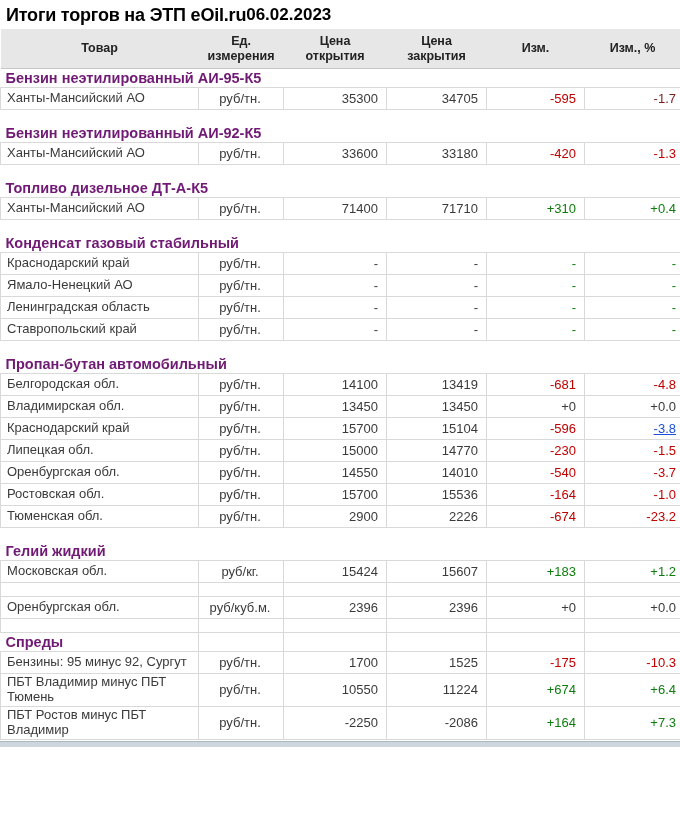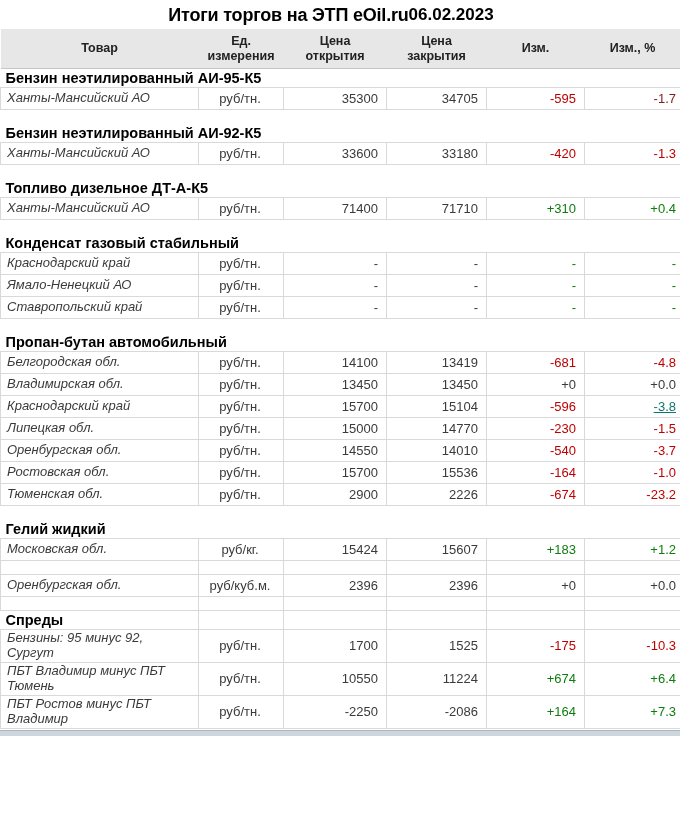--- a/index.html
+++ b/index.html
@@ -3,21 +3,21 @@
 <meta charset="utf-8">
 <style>
   html,body{margin:0;padding:0;background:#ffffff;}
   body{
     width:680px;height:828px;overflow:hidden;
     font-family:"Liberation Sans","DejaVu Sans",sans-serif;
     -webkit-font-smoothing:antialiased;
     display:flex;flex-direction:column;
   }
   .titlebar{
-    display:flex;justify-content:center;align-items:center;
+    display:flex;justify-content:flex-start;align-items:center;
     height:29px;padding:1px 24px 0 6px;box-sizing:border-box;
   }
   .page-title{
     font-size:18px;font-weight:700;color:#000;letter-spacing:-0.2px;margin:0;
   }
   .report-date{
     font-size:17px;font-weight:700;color:#000;
   }
   table.results{
     border-collapse:collapse;table-layout:fixed;width:680px;
@@ -31,28 +31,28 @@
   }
   td{
     font-size:13px;color:#3a3a3a;
     overflow:hidden;box-sizing:border-box;
     vertical-align:middle;
   }
   tr.data-row td{
     border:1px solid #d9d9d9;
     height:22px;padding:1px 8px 1px 6px;
   }
-  tr.data-row td.c-prod{text-align:left;line-height:1.15;font-style:italic;}
+  tr.data-row td.c-prod{text-align:left;line-height:1.15;}
   tr.data-row td.c-unit{text-align:center;}
   tr.data-row td.c-num{text-align:right;}
   tr.data-row td.c-chg{text-align:right;}
   tr.data-row td.c-pct{text-align:right;padding-right:4px;}
   tr.section-row td{
     border:none;background:#fff;
-    font-weight:700;font-size:14.5px;color:#000000;
+    font-weight:700;font-size:14.5px;color:#701a75;
     height:19px;padding:1px 0 1px 5px;white-space:nowrap;
   }
   tr.section-row td.grid-cell{border:1px solid #d9d9d9;}
   tr.spacer-row td{border:none;height:14px;padding:0;}
   tr.spacer-row.grid td{border:1px solid #d9d9d9;}
   .bottombar{
     height:5px;width:680px;margin-top:1px;
     background:#ccd6dc;border-top:1px solid #a8b7c0;
     flex:0 0 auto;
   }
@@ -155,20 +155,28 @@
       </tr>
       <tr class="data-row">
         <td class="c-prod">Ямало-Ненецкий АО</td>
         <td class="c-unit">руб/тн.</td>
         <td class="c-num">-</td>
         <td class="c-num">-</td>
         <td class="c-chg" style="color: rgb(14, 125, 14);">-</td>
         <td class="c-pct" style="color: rgb(14, 125, 14);">-</td>
       </tr>
       <tr class="data-row">
+        <td class="c-prod">Ленинградская область</td>
+        <td class="c-unit">руб/тн.</td>
+        <td class="c-num">-</td>
+        <td class="c-num">-</td>
+        <td class="c-chg" style="color: rgb(14, 125, 14);">-</td>
+        <td class="c-pct" style="color: rgb(14, 125, 14);">-</td>
+      </tr>
+      <tr class="data-row">
         <td class="c-prod">Ставропольский край</td>
         <td class="c-unit">руб/тн.</td>
         <td class="c-num">-</td>
         <td class="c-num">-</td>
         <td class="c-chg" style="color: rgb(14, 125, 14);">-</td>
         <td class="c-pct" style="color: rgb(14, 125, 14);">-</td>
       </tr>
       <tr class="spacer-row">
         <td></td>
         <td></td>
@@ -195,21 +203,21 @@
         <td class="c-num">13450</td>
         <td class="c-chg" style="color: rgb(58, 58, 58);">+0</td>
         <td class="c-pct" style="color: rgb(58, 58, 58);">+0.0</td>
       </tr>
       <tr class="data-row">
         <td class="c-prod">Краснодарский край</td>
         <td class="c-unit">руб/тн.</td>
         <td class="c-num">15700</td>
         <td class="c-num">15104</td>
         <td class="c-chg" style="color: rgb(192, 0, 0);">-596</td>
-        <td class="c-pct" style="color: #0f766e; text-decoration: underline;">-3.8</td>
+        <td class="c-pct" style="color: #1d4ed8; text-decoration: underline;">-3.8</td>
       </tr>
       <tr class="data-row">
         <td class="c-prod">Липецкая обл.</td>
         <td class="c-unit">руб/тн.</td>
         <td class="c-num">15000</td>
         <td class="c-num">14770</td>
         <td class="c-chg" style="color: rgb(192, 0, 0);">-230</td>
         <td class="c-pct" style="color: rgb(192, 0, 0);">-1.5</td>
       </tr>
       <tr class="data-row">

